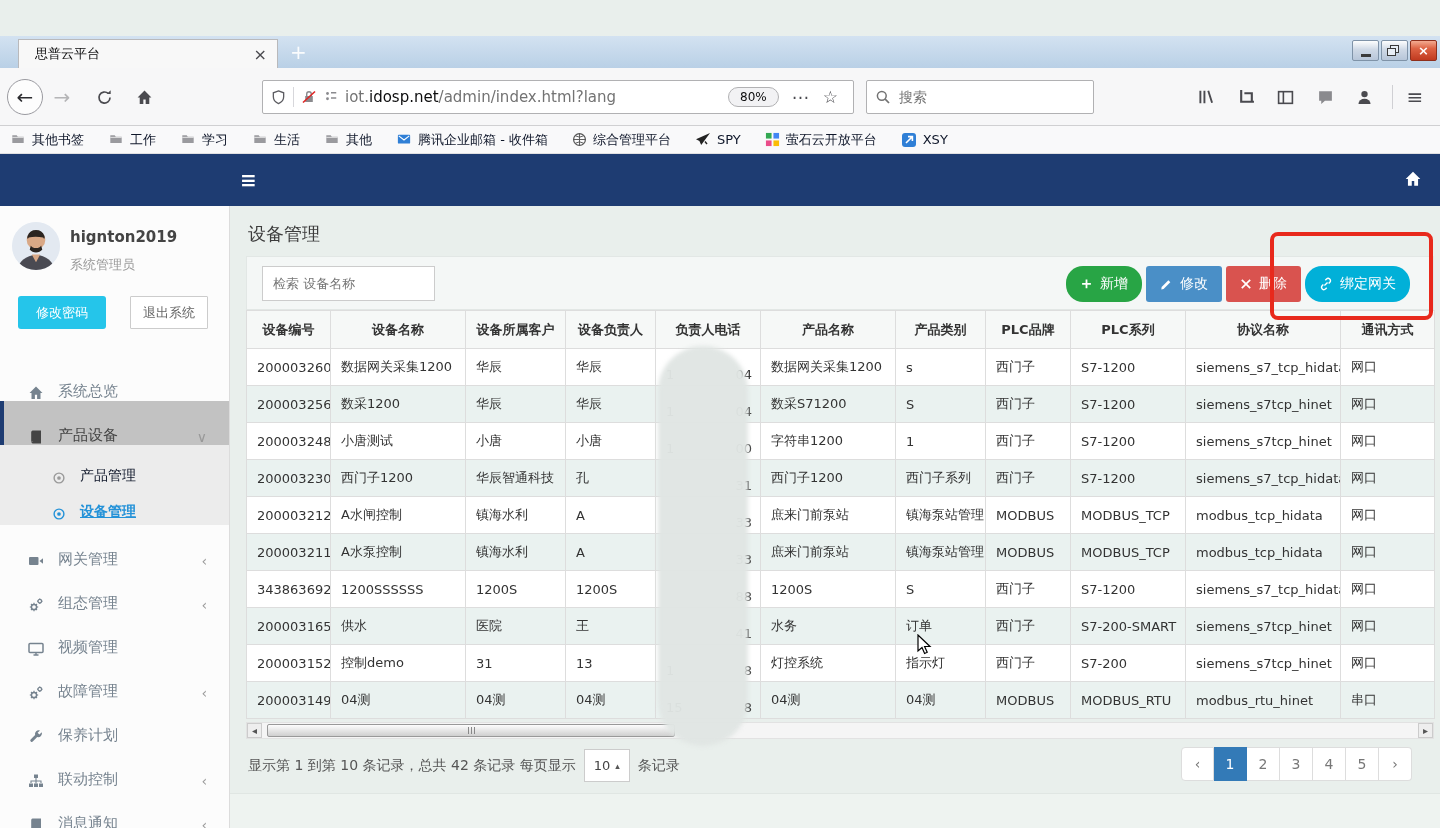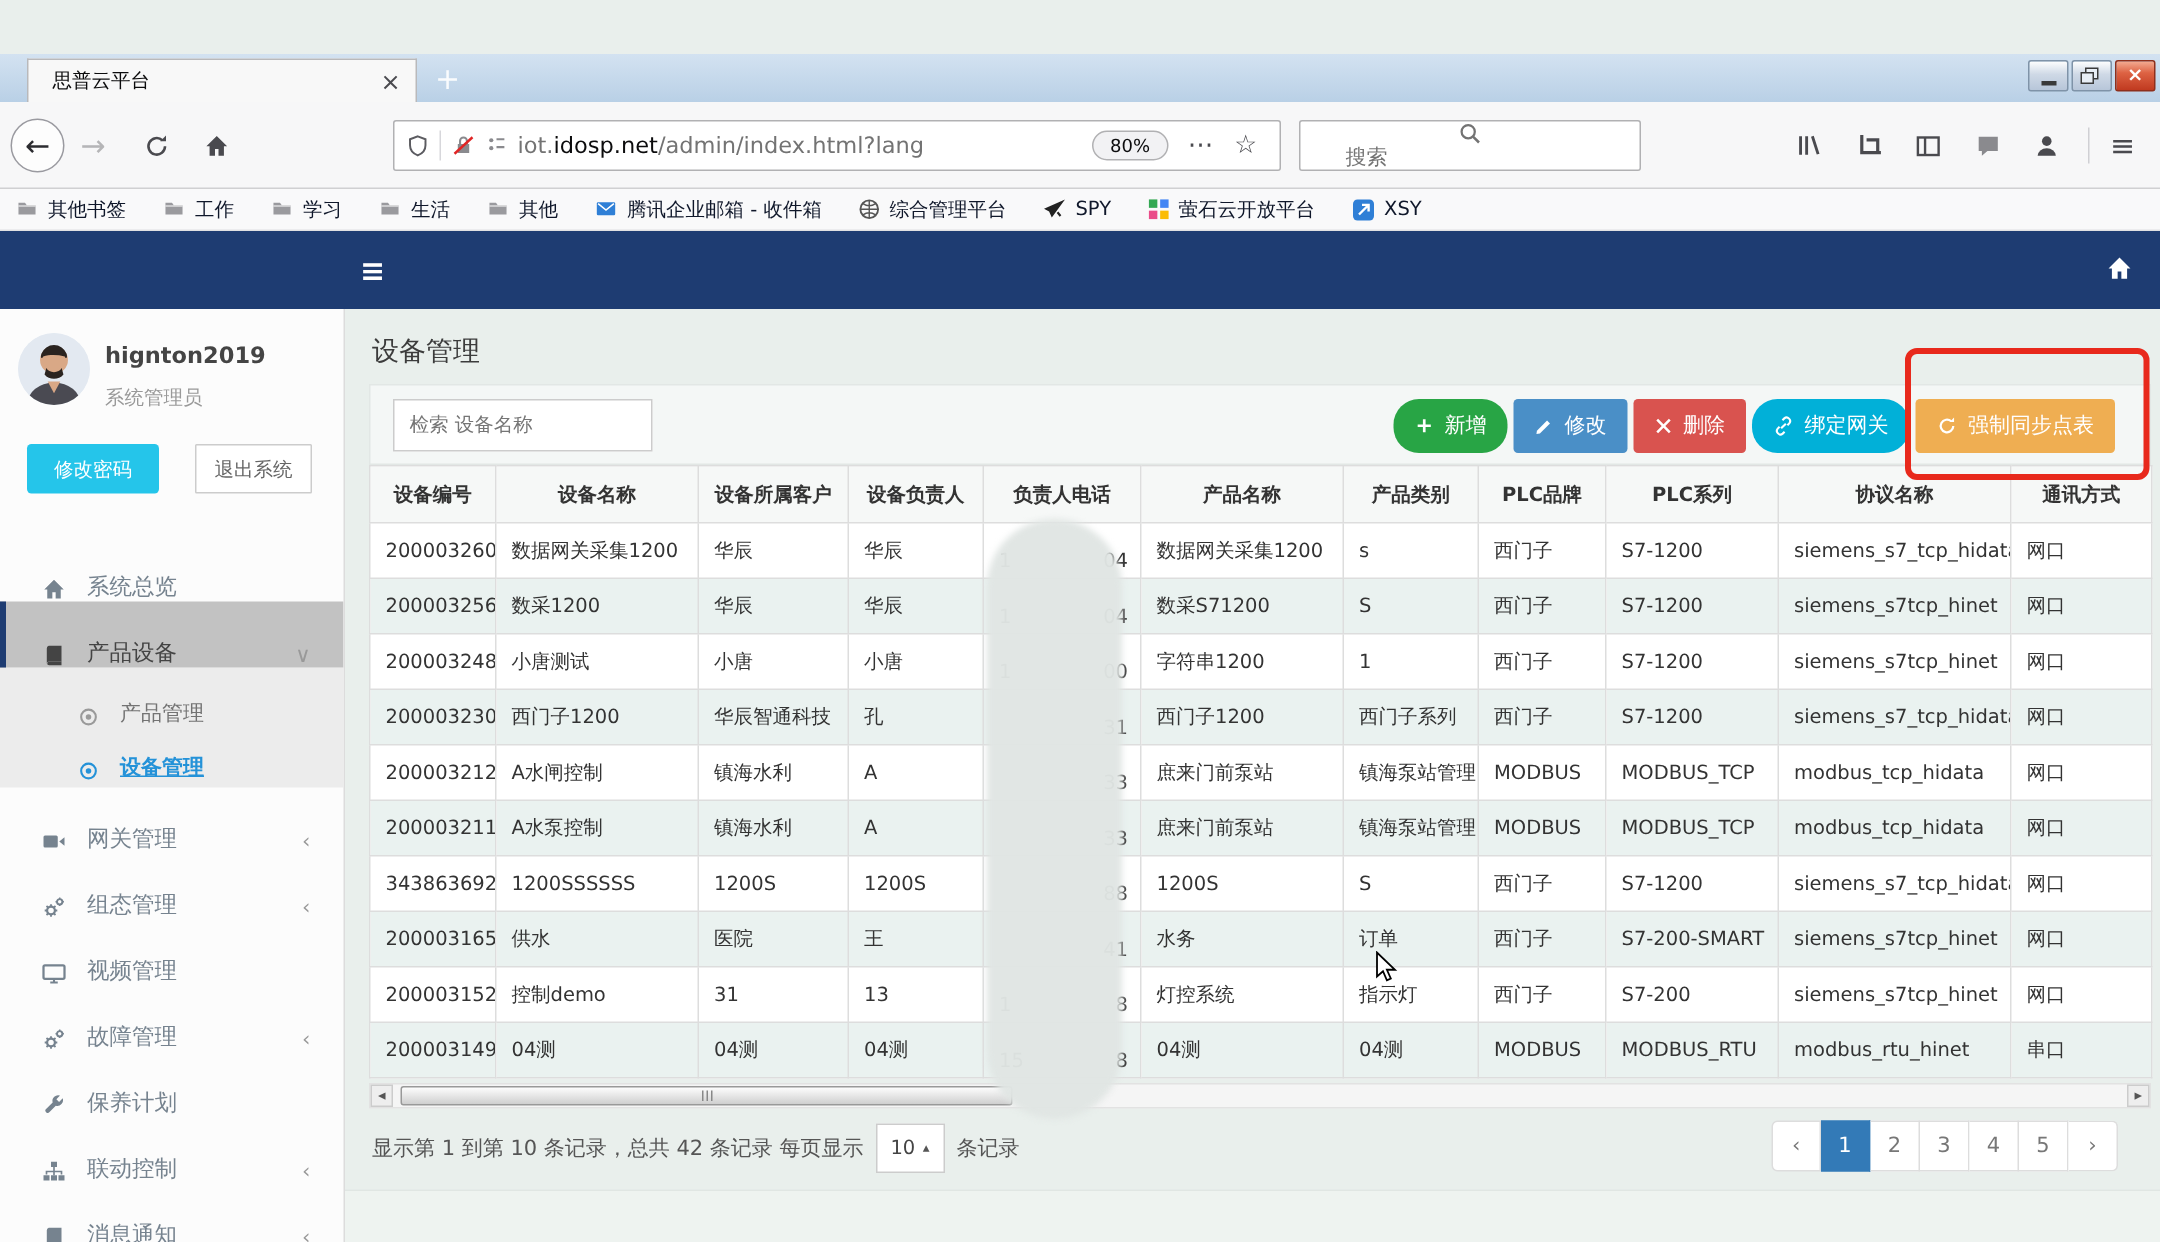--- a/index.html
+++ b/index.html
@@ -29,21 +29,21 @@
   .navbtn { position:absolute; top:17px; width:24px; height:24px; display:flex; align-items:center; justify-content:center; color:#2c2c30; font-size:18px; }
   #back-btn { left:7px; top:11px; width:36px; height:36px; border:1px solid #9a9aa0; border-radius:50%; background:#fdfdfd; font-size:20px; }
   #fwd-btn { left:50px; color:#b5b5b7; font-size:20px; }
   .urlbar { position:absolute; left:262px; top:12px; width:592px; height:34px; background:#fff; border:1px solid #b1b1b3; border-radius:2px; display:flex; align-items:center; padding:0 8px; }
   .urlbar .sep { width:1px; height:20px; background:#d7d7db; margin:0 7px; }
   .url-text { flex:1; font-size:15px; white-space:nowrap; overflow:hidden; color:#737373;
     -webkit-mask-image:linear-gradient(90deg,#000 86%,transparent); mask-image:linear-gradient(90deg,#000 86%,transparent);}
   .url-text .domain { color:#0c0c0d; }
   .zoom-pill { border:1px solid #b1b1b3; border-radius:11px; background:#f2f2f4; font-size:12px; color:#0c0c0d; padding:2px 11px; margin:0 6px; }
   .url-glyph { color:#4a4a4f; font-size:17px; margin:0 7px; }
-  .searchbox { position:absolute; left:866px; top:12px; width:228px; height:34px; background:#fff; border:1px solid #b1b1b3; border-radius:2px; display:flex; align-items:center; padding:0 8px;flex-direction:column; }
+  .searchbox { position:absolute; left:866px; top:12px; width:228px; height:34px; background:#fff; border:1px solid #b1b1b3; border-radius:2px; display:flex; align-items:center; padding:0 8px; }
   .searchbox input { border:none; outline:none; flex:1; font-size:14px; margin-left:8px; font-family:inherit; background:transparent; }
   .tb-icon { position:absolute; top:17px; width:26px; height:24px; display:flex; align-items:center; justify-content:center; color:#4a4a4f; }
   .tb-divider { position:absolute; left:1392px; top:17px; width:1px; height:24px; background:#d0d0d4; }
   #hamburger-btn { font-size:20px; }
 
   
   #bookmarksbar { position:absolute; left:0; top:90px; width:1440px; height:28px; background:#f9f9fa; border-bottom:1px solid #e0e0e2; display:flex; align-items:center; padding:0 10px; gap:24px; }
   .bm-item { display:flex; align-items:center; gap:6px; font-size:13px; color:#0f172a; white-space:nowrap; }
 
   
@@ -59,21 +59,21 @@
   .user-role { position:absolute; left:70px; top:36px; font-size:13px; color:#999; }
   .user-actions { display:flex; padding:0 18px; gap:24px; }
   .btn-cyan { width:88px; height:33px; background:#25c5ea; color:#fff; border:none; border-radius:3px; font-size:13px; font-family:inherit; }
   .btn-plain { width:78px; height:33px; background:#fff; color:#666; border:1px solid #ccc; border-radius:1px; font-size:13px; font-family:Liberation Sans, sans-serif; }
   #side-menu { margin-top:28px; }
   .menu-item { position:relative; height:44px; display:flex; align-items:flex-end; padding-left:24px; color:#76838f; font-size:15px; border-left:4px solid transparent; }
   .menu-item .mi-label { margin-left:14px; }
   .menu-item .mi-chevron { position:absolute; right:22px; color:#999; font-size:14px; }
   .menu-item.active { background:#c2c2c2; border-left:4px solid #1e3c72; color:#444; }
   .submenu { background:#ececec; padding:4px 0; }
-  .submenu .menu-item { height:36px; padding-left:52px; font-size:14px; color:#737373; border-left:none; }
+  .submenu .menu-item { height:36px; padding-left:52px; font-size:14px; color:#0f172a; border-left:none; }
   .submenu .menu-item.sel { color:#2492d8; }
   .submenu .menu-item.sel .mi-label { text-decoration:underline; font-weight:bold; }
 
   
   #content { position:absolute; left:230px; top:170px; width:1210px; height:658px; background:#e9efec; }
   .page-title { position:absolute; left:18px; top:16px; font-size:18px; color:#3c3c3c; }
   .toolbar-panel { position:absolute; left:16px; top:50px; width:1188px; height:54px; background:#f4f7f6; border:1px solid #e2e7e5; }
   .dev-search { position:absolute; left:32px; top:60px; width:173px; height:35px; border:1px solid #ccc; background:#fff; padding:0 10px; font-size:13px; font-family:inherit; outline:none; }
   #action-buttons { position:absolute; top:60px; right:30px; height:36px; display:flex; gap:4px; }
   .act-btn { height:36px; border:none; border-radius:3px; color:#fff; font-size:14px; font-family:inherit; padding:0 14px; display:flex; align-items:center; gap:7px; }
@@ -514,29 +514,20 @@
         </button>
         <button class="act-btn" style="background: rgb(1, 176, 216); border-radius: 17px;">
           <span class="ico">
             <svg width="14" height="14" viewBox="0 0 16 16" fill="none" xmlns="http://www.w3.org/2000/svg">
               <path d="M6.2 9.8 9.8 6.2" stroke="#fff" stroke-width="1.6"></path>
               <path d="M5 8.6 3.6 10a2.7 2.7 0 0 0 3.8 3.8L8.8 12.4" stroke="#fff" stroke-width="1.6"></path>
               <path d="M11 7.4 12.4 6A2.7 2.7 0 0 0 8.6 2.2L7.2 3.6" stroke="#fff" stroke-width="1.6"></path>
             </svg>
           </span>
           <span>绑定网关</span>
-        </button>
-        <button class="act-btn" style="background: rgb(239, 174, 82);">
-          <span class="ico">
-            <svg width="14" height="14" viewBox="0 0 16 16" fill="none" xmlns="http://www.w3.org/2000/svg">
-              <path d="M12.8 8A4.8 4.8 0 1 1 11.2 4.4" stroke="#fff" stroke-width="1.7"></path>
-              <path d="M13.4 1.6v3.4h-3.4z" fill="#fff"></path>
-            </svg>
-          </span>
-          <span>强制同步点表</span>
         </button>
       </div>
 
     <table id="device-table">
       <colgroup>
         <col style="width:84px">
           <col style="width:135px">
           <col style="width:100px">
           <col style="width:90px">
         <col style="width:105px">

